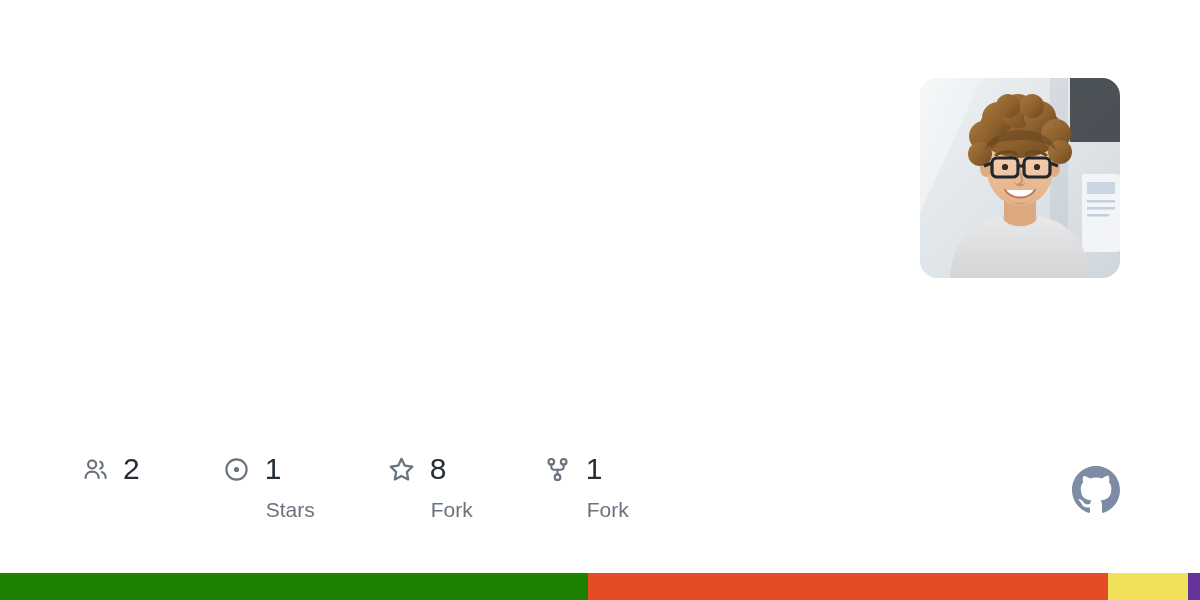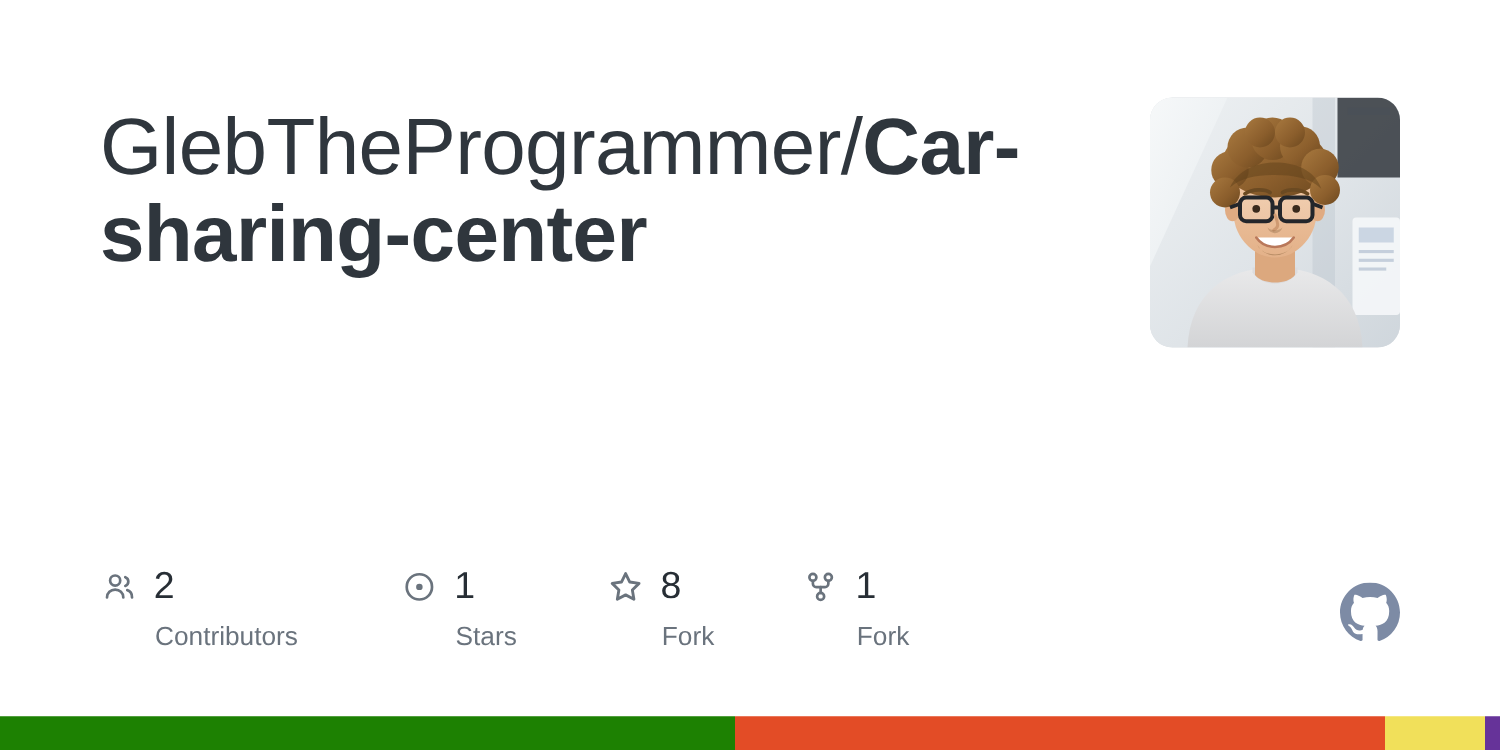--- a/index.html
+++ b/index.html
@@ -151,21 +151,20 @@
   .lang-seg { height: 100%; }
 </style>
 </head>
 <body>
 
 <div class="card">
 
   <div class="header">
 
     <div class="title-block">
-      <h1 class="repo-title"><span class="repo-owner">GlebTheProgrammer</span><span class="repo-slash">/</span><span class="repo-name">Car-sharing-center</span></h1>
 
     </div>
 
     <div class="avatar">
       <svg width="200" height="200" viewBox="0 0 200 200">
         <defs>
           <linearGradient id="bgwall" x1="0" y1="0" x2="1" y2="1">
             <stop offset="0%" stop-color="#eef1f3"></stop>
             <stop offset="55%" stop-color="#dfe4e8"></stop>
             <stop offset="100%" stop-color="#cfd6dc"></stop>
@@ -256,21 +255,20 @@
         <span class="stat-icon">
           <svg width="27" height="27" viewBox="0 0 24 24" fill="none" stroke="currentColor" stroke-width="1.9" stroke-linecap="round" stroke-linejoin="round">
             <circle cx="9" cy="7.5" r="3.6"></circle>
             <path d="M3.2 19.5c0-3.4 2.6-5.6 5.8-5.6s5.8 2.2 5.8 5.6"></path>
             <path d="M16.2 5.1a3.3 3.3 0 0 1 0 6.2"></path>
             <path d="M17.6 14.3c2.1.6 3.4 2.4 3.4 5.2"></path>
           </svg>
         </span>
         <span class="stat-value">2</span>
       </div>
-      <span class="stat-label">Contributors</span>
     </div>
 
     <div class="stat stat-issues">
       <div class="stat-top">
         <span class="stat-icon">
           <svg width="27" height="27" viewBox="0 0 24 24" fill="none" stroke="currentColor" stroke-width="1.9">
             <circle cx="12" cy="12" r="9"></circle>
             <circle cx="12" cy="12" r="2.3" fill="currentColor" stroke="none"></circle>
           </svg>
         </span>

